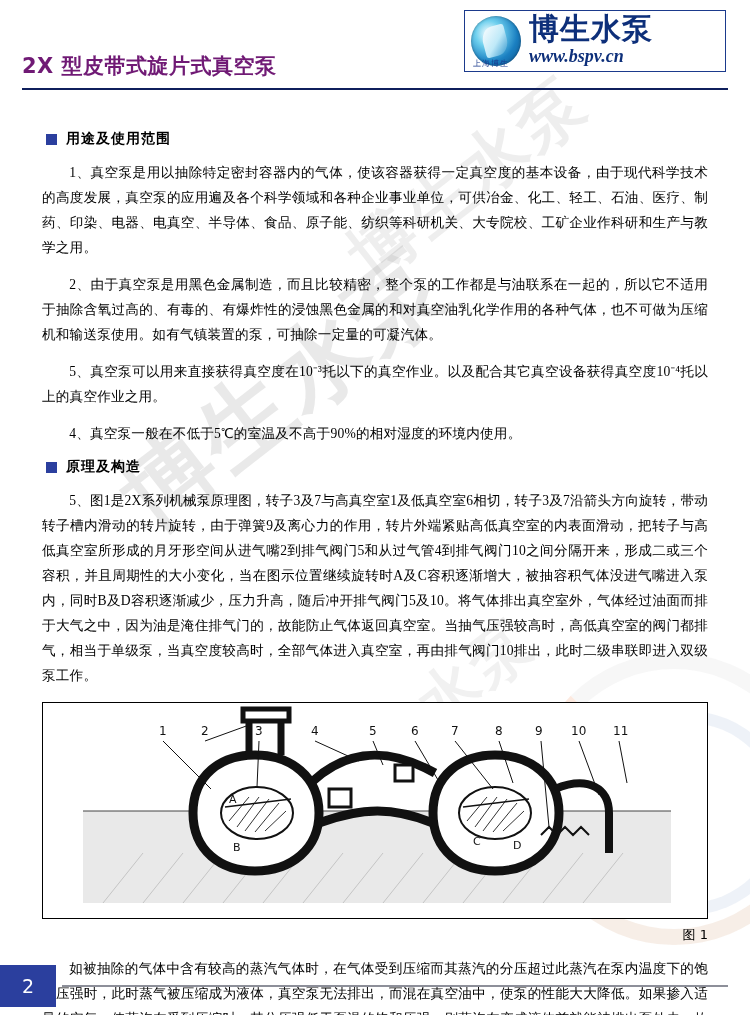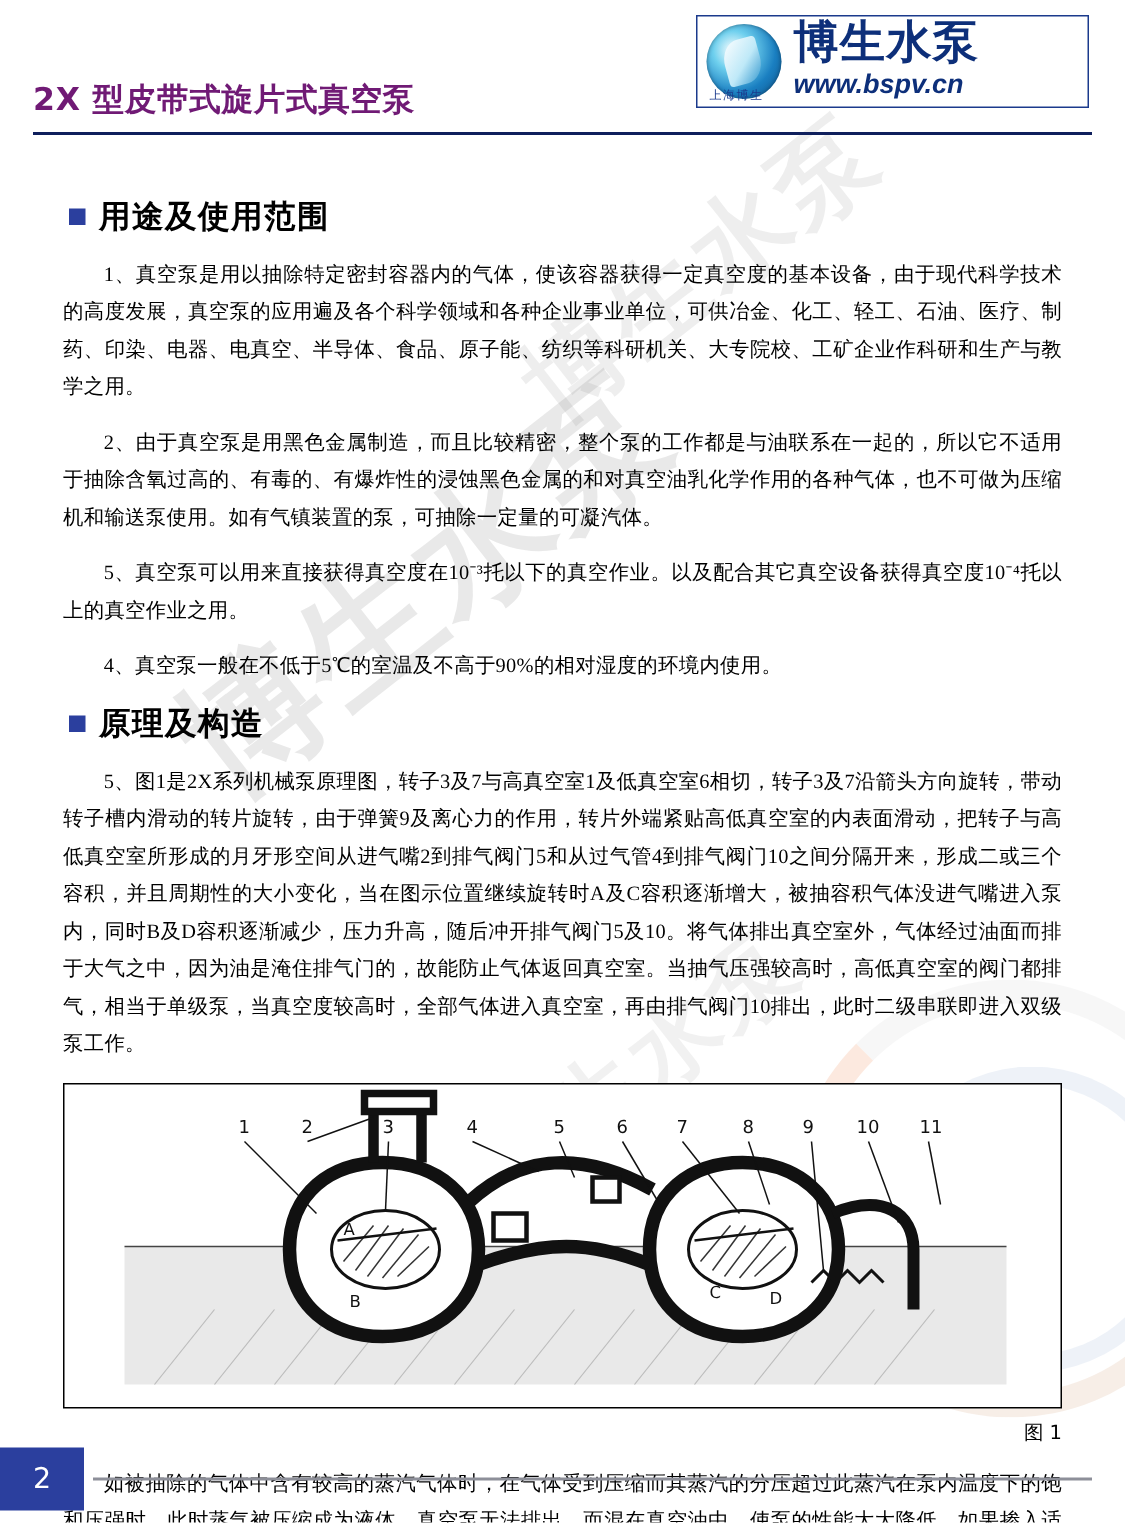--- a/index.html
+++ b/index.html
@@ -93,21 +93,21 @@
   }
   .logo-cn {
     font-family: "DejaVu Sans", sans-serif;
     font-size: 30px;
     font-weight: bold;
     color: #0d2f7a;
     letter-spacing: 1px;
     line-height: 1;
   }
   .logo-url {
-    font-family: Liberation Sans, sans-serif;
+    font-family: Liberation Serif, serif;
     font-style: italic;
     font-weight: bold;
     font-size: 18px;
     color: #0d2f7a;
     line-height: 1.2;
     margin-top: 2px;
   }
   .doc-title {
     position: absolute;
     left: 22px;
@@ -138,21 +138,21 @@
     margin: 12px 0 8px 4px;
   }
   .sq {
     width: 11px; height: 11px;
     background: #2b3f9e;
     margin-right: 9px;
     flex: 0 0 auto;
   }
   .section-title {
     font-family: Liberation Sans, sans-serif;
-    font-size: 21px;
+    font-size: 14px;
     font-weight: bold;
     letter-spacing: 1px;
   }
   p.para {
     margin: 12px 0 1px 0;
     font-size: 13.6px;
     line-height: 25px;
     text-align: justify;
     text-justify: inter-ideograph;
     text-indent: 2em;

